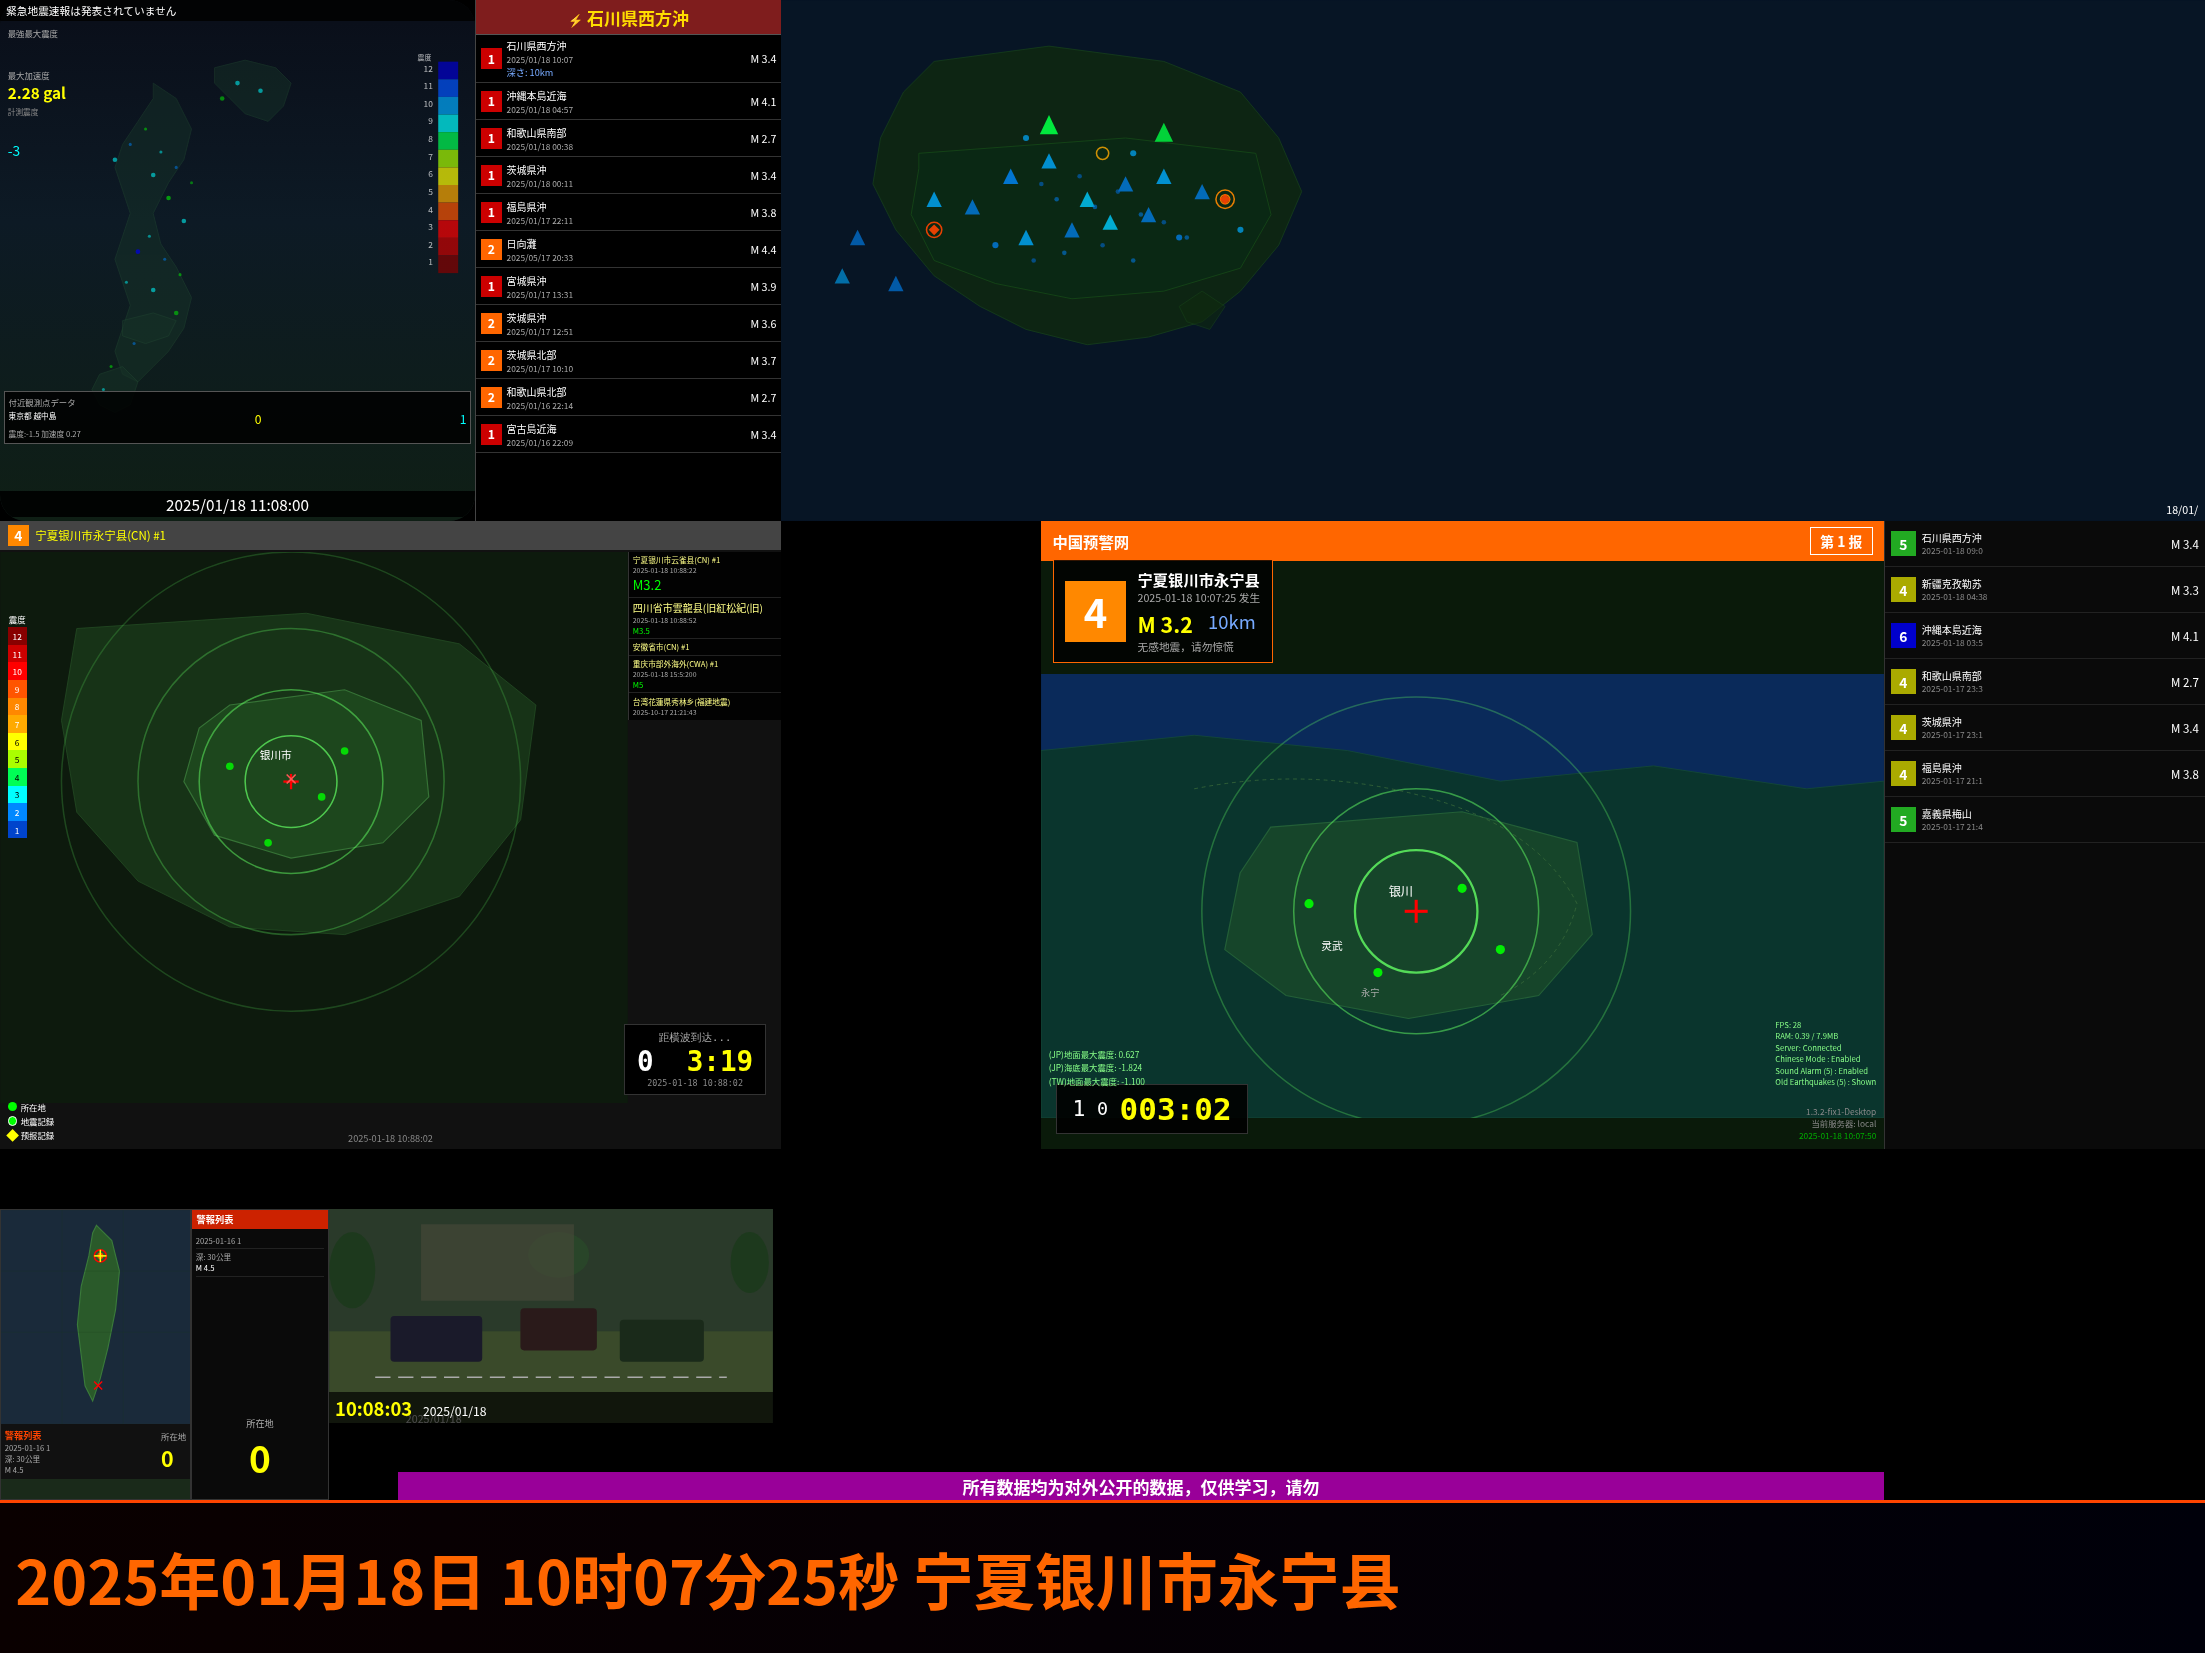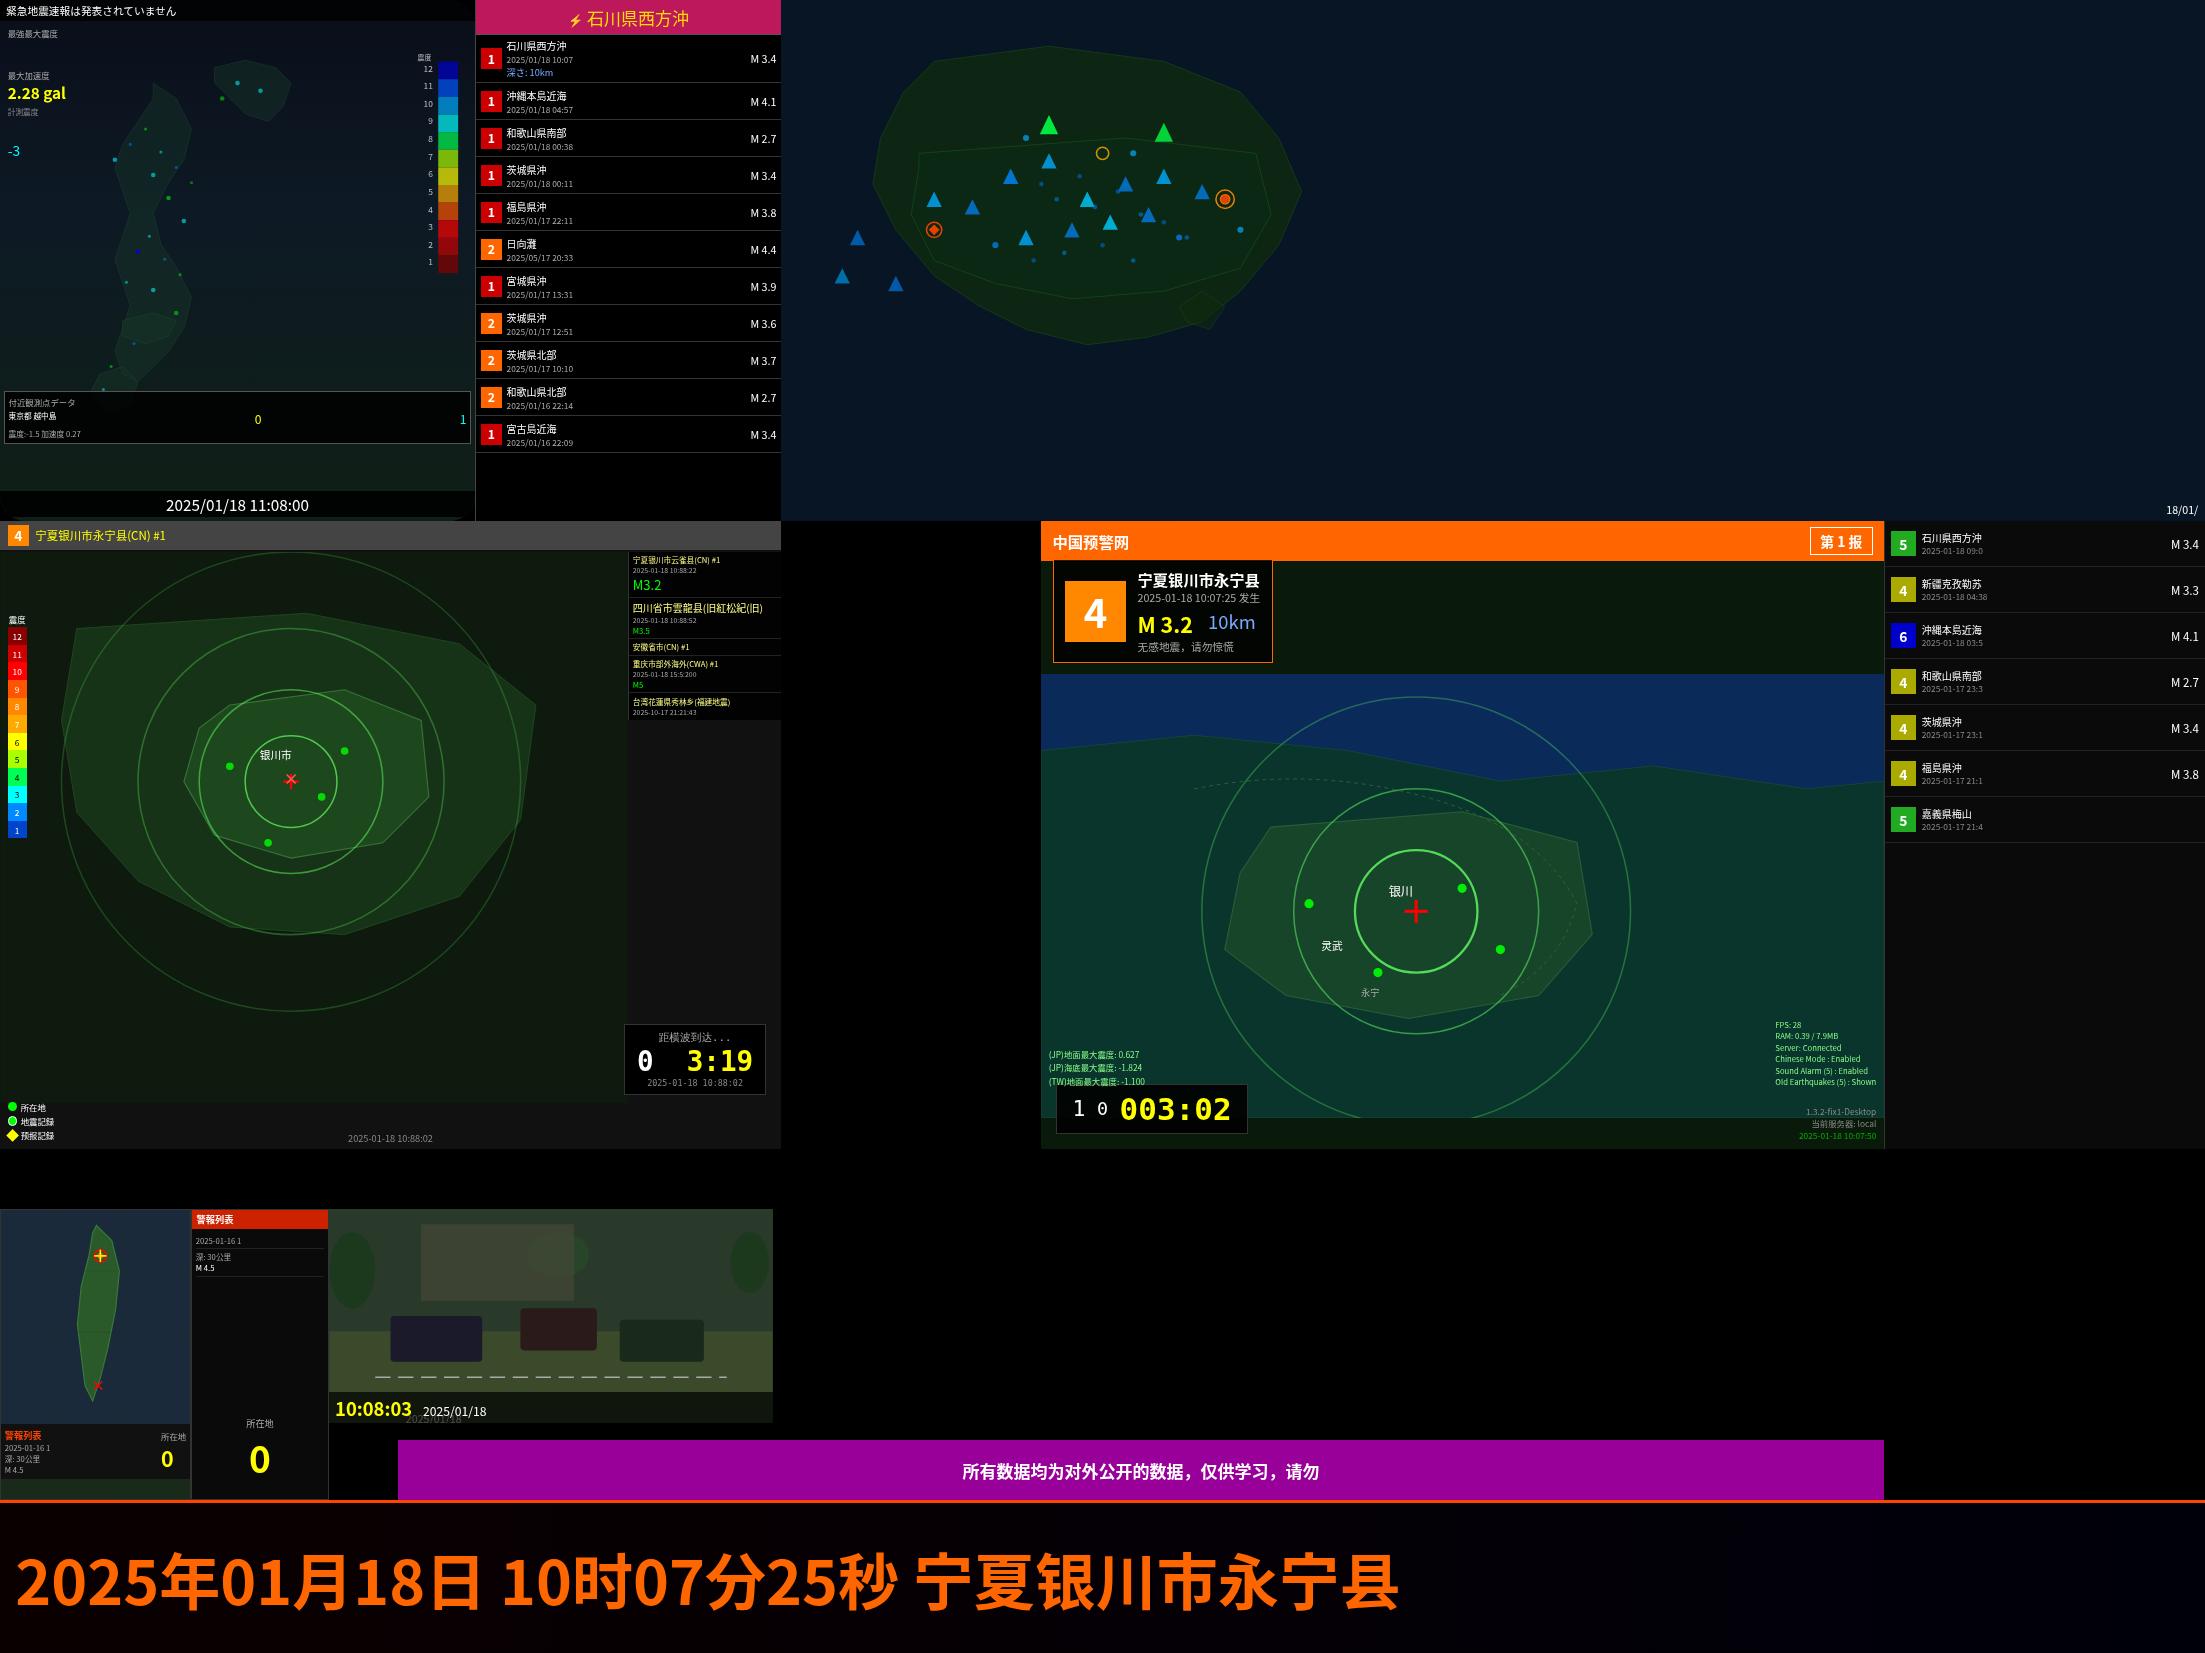--- a/index.html
+++ b/index.html
@@ -367,21 +367,21 @@
       white-space: nowrap;
       padding-left: 15.3px;
     }
 
     
     .public-notice {
       position: absolute;
       bottom: 153px;
       left: 398px;
       right: 321px;
-      height: 60px;
+      height: 28px;
       background: rgba(180, 0, 180, 0.85);
       display: flex;
       align-items: center;
       justify-content: center;
       z-index: 50;
     }
     .public-notice-text {
       color: #fff;
       font-size: 17px;
       font-weight: bold;
@@ -447,24 +447,24 @@
       padding: 3.8px;
       color: #fff;
       font-size: 7.7px;
     }
     @keyframes flash {
       from { opacity: 1; }
       to { opacity: 0.3; }
     }
 
     .eq-list-title {
-      background: #be185d;
+      background: #7f1d1d;
       color: #ffdd00;
       font-size: 17px;
-      font-weight: normal;
+      font-weight: bold;
       padding: 4.6px 7.7px;
       text-align: center;
       border-bottom: 1.5px solid #555;
     }
 
     
     .sub-eq-list {
       position: absolute;
       top: 31px;
       right: 0;

